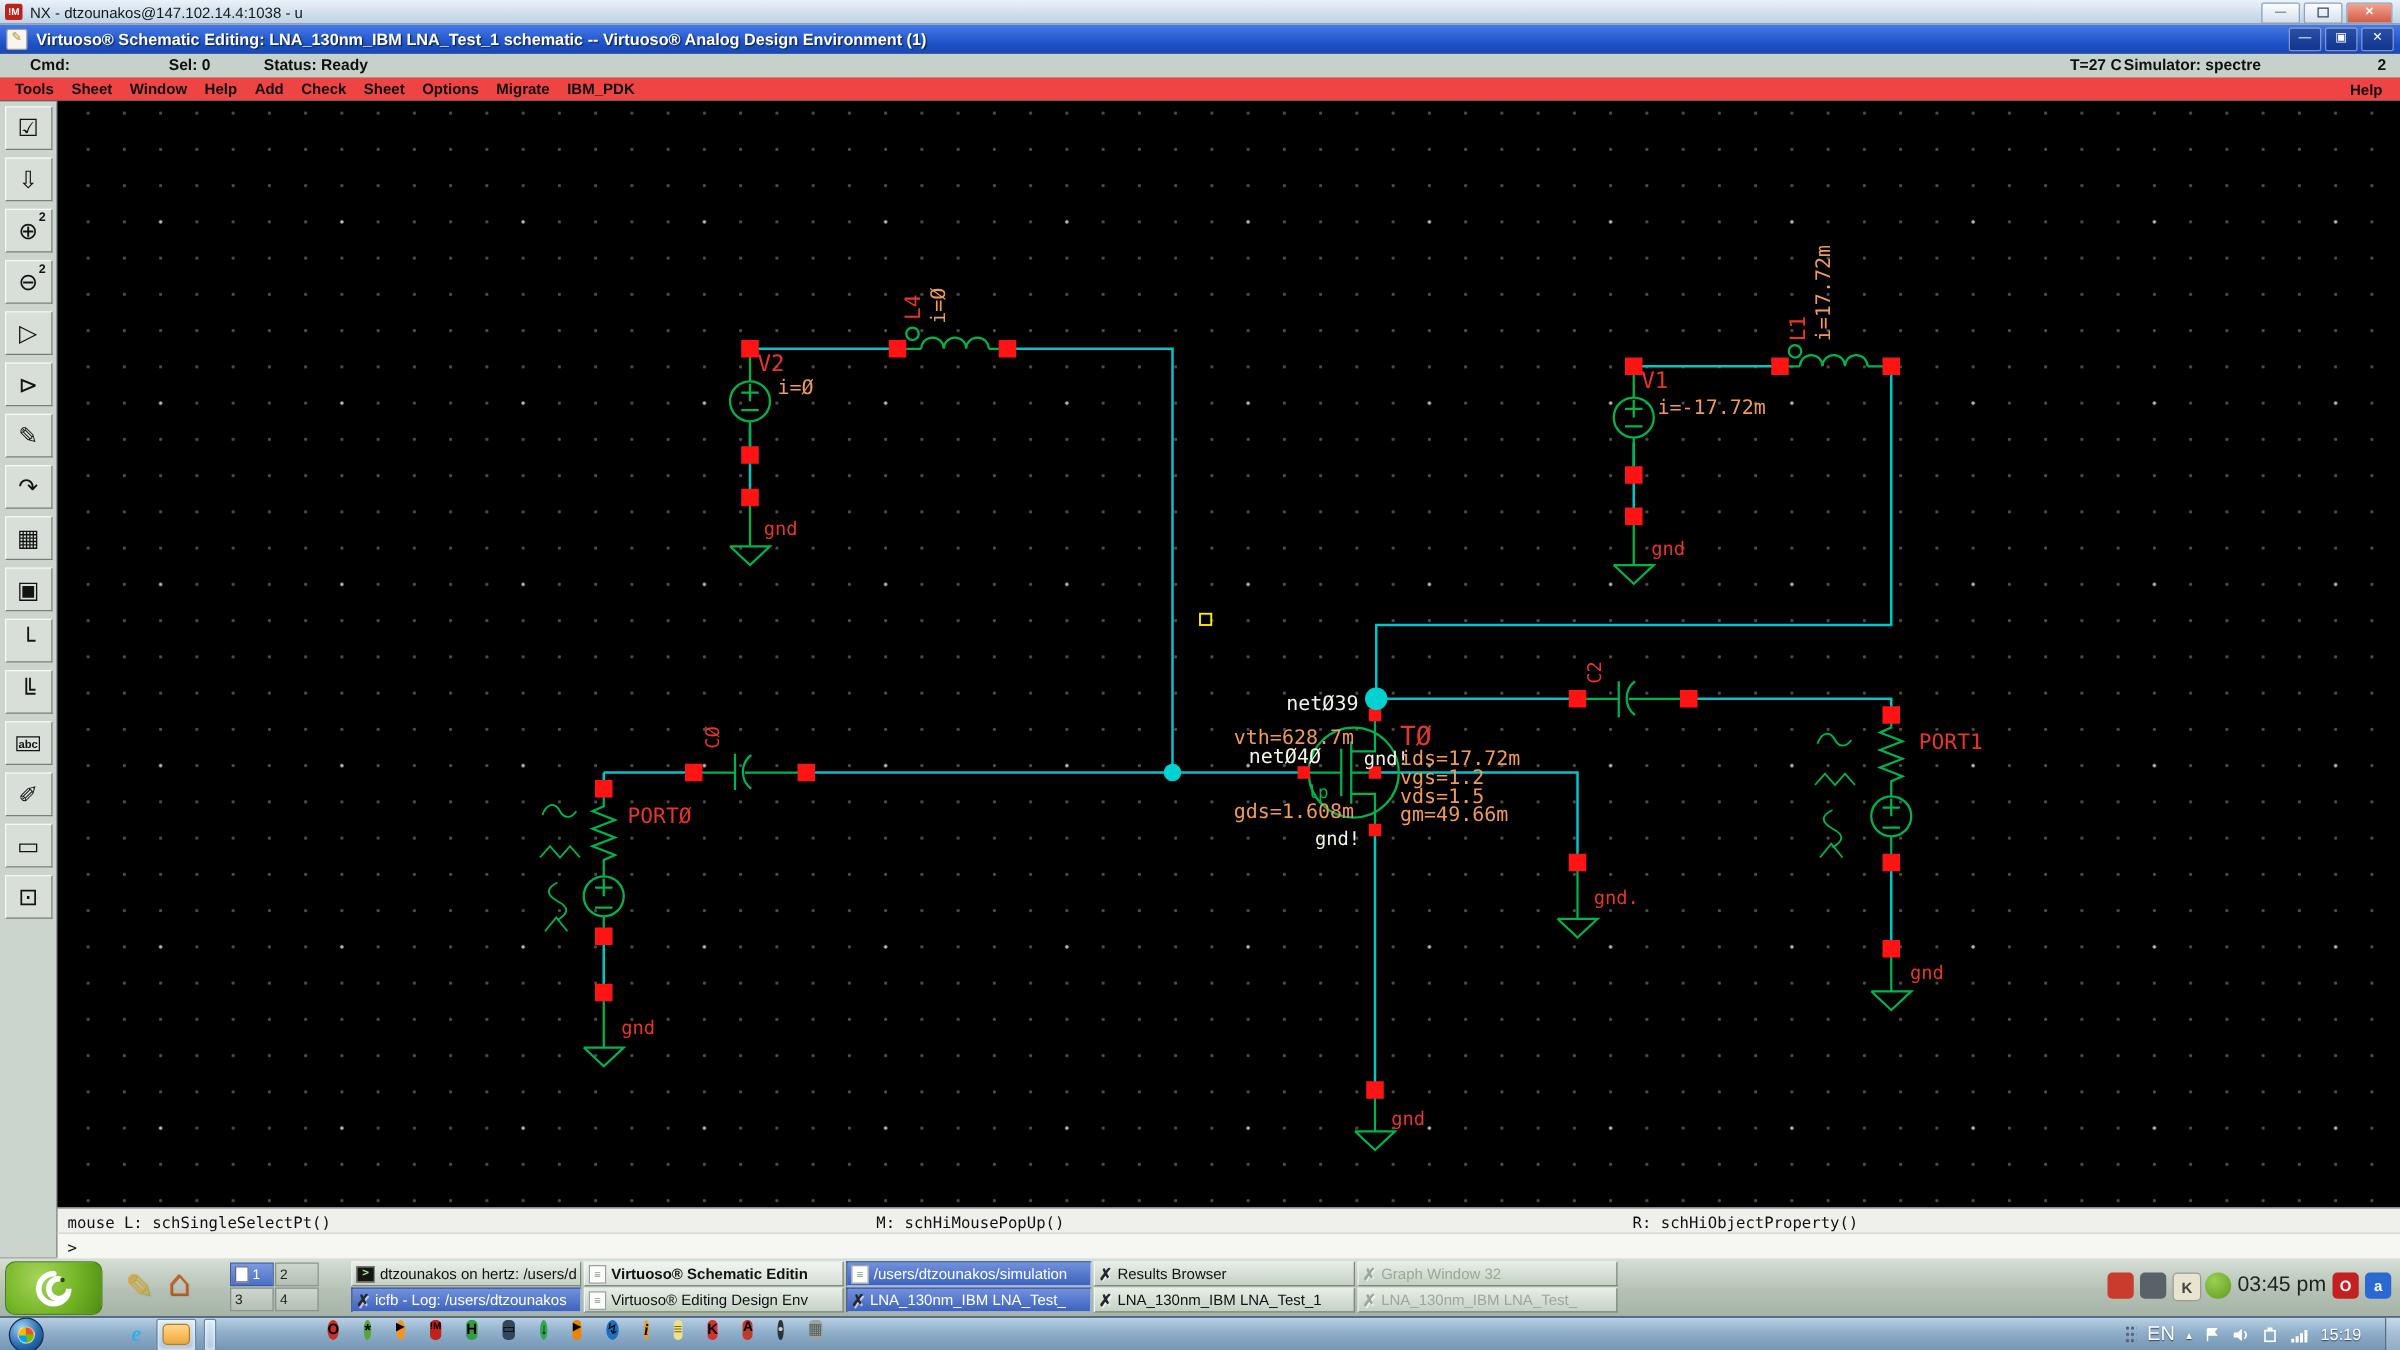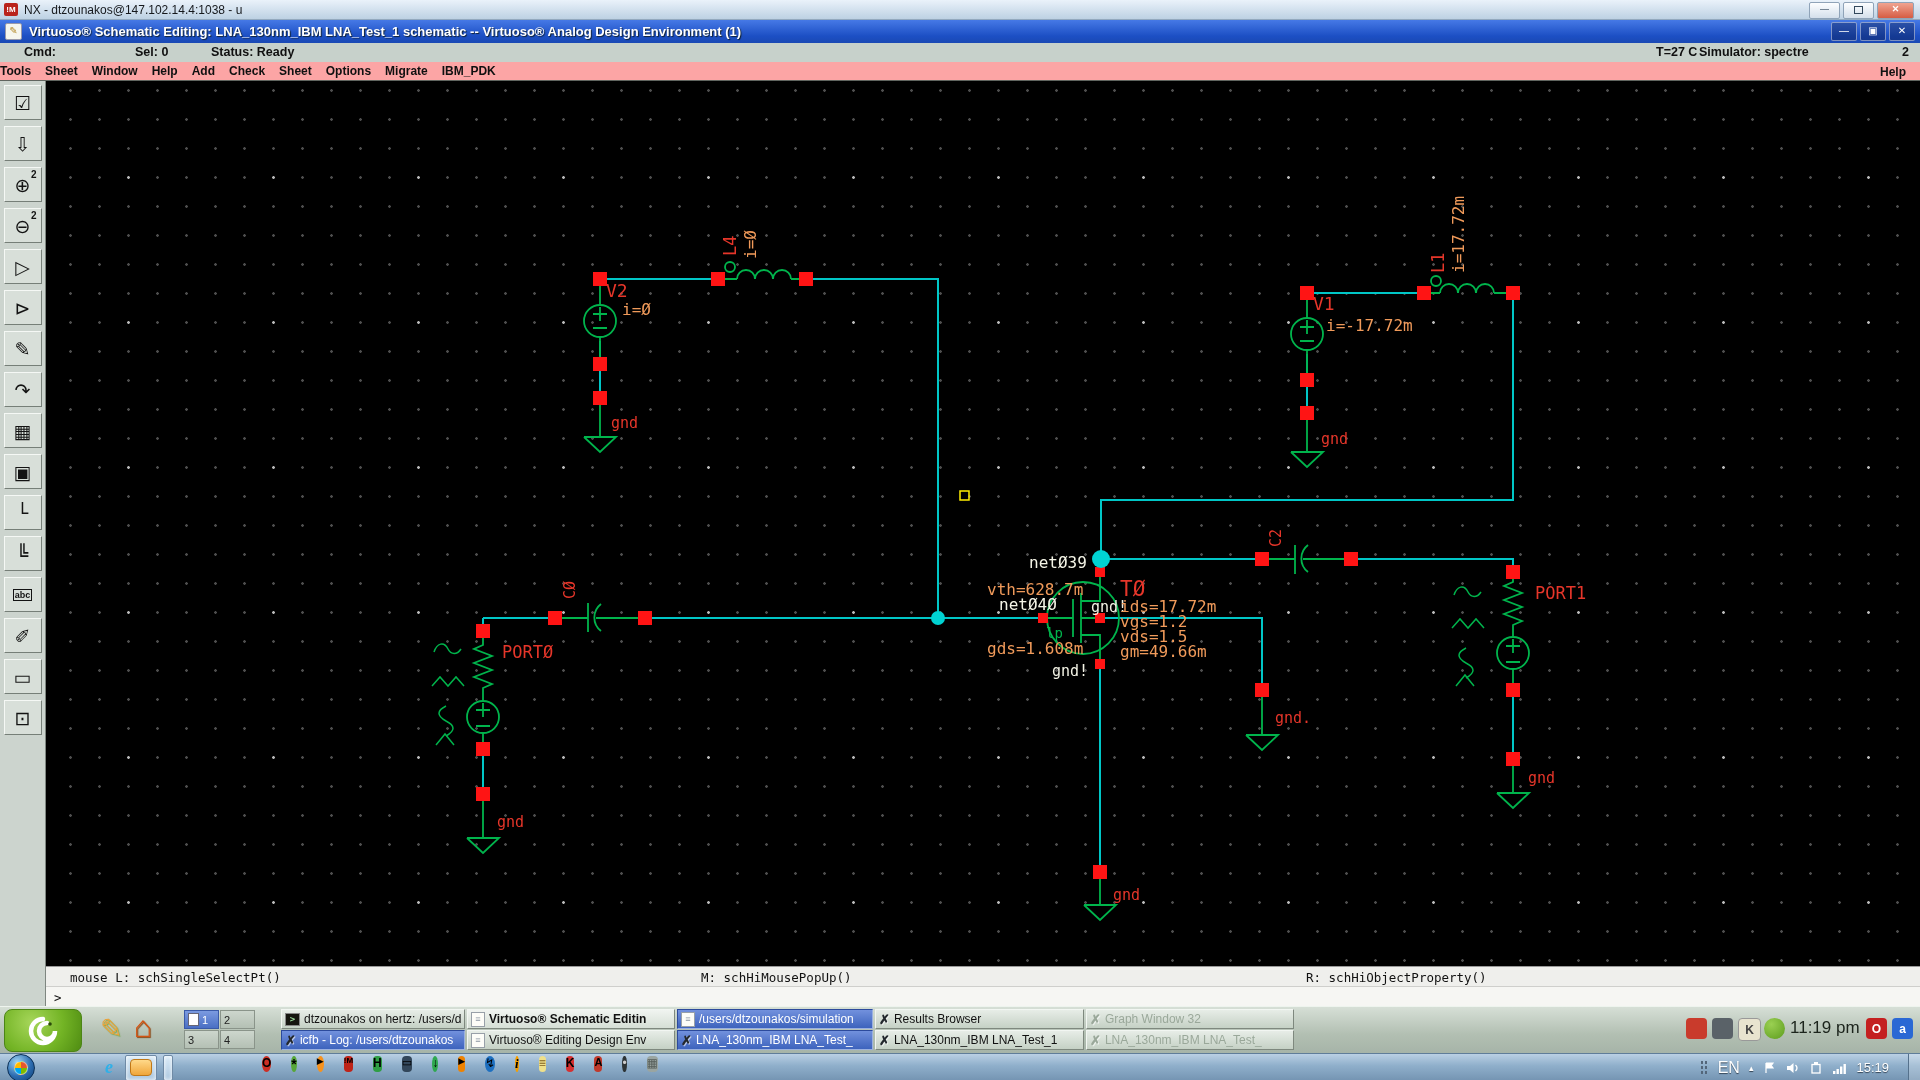--- a/index.html
+++ b/index.html
@@ -20,21 +20,21 @@
   #vt-ico{width:15px;height:15px;background:#f6f6ee;border:1px solid #99a;border-radius:2px;color:#b58a2a;font-size:10px;line-height:14px;text-align:center;flex:none;}
   #vt-title{color:#fff;font-weight:bold;font-size:13px;margin-left:7px;white-space:nowrap;text-shadow:1px 1px 1px #123;}
   #vt-btns{position:absolute;right:5px;top:22px;display:flex;}
   .vtb{width:24px;height:17px;background:rgba(10,20,60,.35);border:1px solid rgba(255,255,255,.45);border-radius:2px;color:#fff;font-size:10px;line-height:16px;text-align:center;margin-left:3px;}
 
   
   #infobar{left:0;top:43px;width:1920px;height:19px;background:#c7d1cb;border-bottom:1px solid #aab4ae;font-weight:bold;font-size:12.5px;color:#101010;}
   #infobar span{position:absolute;top:2px;white-space:nowrap;}
 
   
-  #menubar{left:0;top:62px;width:1920px;height:19px;background:#fca5a5;border-bottom:1px solid #60655f;display:flex;align-items:center;box-sizing:border-box;gap:14px;}
+  #menubar{left:0;top:62px;width:1920px;height:19px;background:#ef4444;border-bottom:1px solid #60655f;display:flex;align-items:center;padding-left:12px;box-sizing:border-box;gap:14px;}
   .menu-item{font-size:12px;font-weight:bold;color:#101010;white-space:nowrap;}
   #menu-help{position:absolute;right:14px;top:65px;font-size:12px;font-weight:bold;color:#101010;}
 
   
   #toolbar{left:0;top:81px;width:46px;height:925px;background:#ccd4ce;border-right:1px solid #7e8680;box-sizing:border-box;padding-top:4px;}
   .tbtn{width:36px;height:33px;margin:0 auto 6px auto;background:#d8dfd9;border:1px solid;border-color:#f5f8f5 #767f78 #767f78 #f5f8f5;display:flex;align-items:center;justify-content:center;font-size:19px;color:#131313;position:relative;}
   .tbtn .g{font-family:"DejaVu Sans",sans-serif;}
   .tbtn .sup{position:absolute;top:1px;right:4px;font-size:10px;font-weight:bold;}
   .tbtn .small{font-size:9px;font-weight:bold;border:1px solid #131313;padding:0 1px;}
 
@@ -334,21 +334,21 @@
         <text class="ann" x="987" y="654" font-size="16">gds=1.608m</text>
         <text class="ann" x="1120" y="612" font-size="16">ids=17.72m</text>
         <text class="ann" x="1120" y="627" font-size="16">vgs=1.2</text>
         <text class="ann" x="1120" y="642" font-size="16">vds=1.5</text>
         <text class="ann" x="1120" y="657" font-size="16">gm=49.66m</text>
       </g>
     </svg>
   </div>
 
   <div class="abs" id="statusbar">
-    <span style="left:24px">mouse L: schSingleSelectPt()</span>
+    <span style="left:8px">mouse L: schSingleSelectPt()</span>
     <span style="left:655px">M: schHiMousePopUp()</span>
     <span style="left:1260px">R: schHiObjectProperty()</span>
   </div>
   <div class="abs" id="promptbar">
     <span>&gt;</span>
   </div>
 
   <div class="abs" id="susepanel">
     <div id="suse-btn">
       <svg width="40" height="38">
@@ -412,21 +412,21 @@
         </div>
       <div class="task disabled">
           <span class="ti ti-x">✗</span>
           <span>LNA_130nm_IBM LNA_Test_</span>
         </div>
     </div>
     <span class="tray-ico" style="left:1686px;background:#c93b2c;"></span>
     <span class="tray-ico" style="left:1712px;background:#5a6268;"></span>
     <span class="tray-ico" style="left:1738px;background:#e8e4cf;color:#444;border:1px solid #999;">K</span>
     <span class="tray-ico" style="left:1764px;background:radial-gradient(circle at 35% 30%,#9ad052,#5d9c1d);border-radius:50%;"></span>
-    <span id="suse-clock">11:19 pm</span>
+    <span id="suse-clock">03:45 pm</span>
     <span class="tray-ico" style="left:1866px;background:#c42020;">O</span>
     <span class="tray-ico" style="left:1892px;background:#2a68d4;">a</span>
   </div>
 
   <div class="abs" id="wintaskbar">
     <div id="orb">
         <span class="flag"></span>
       </div>
 
     <div id="wt-left">

